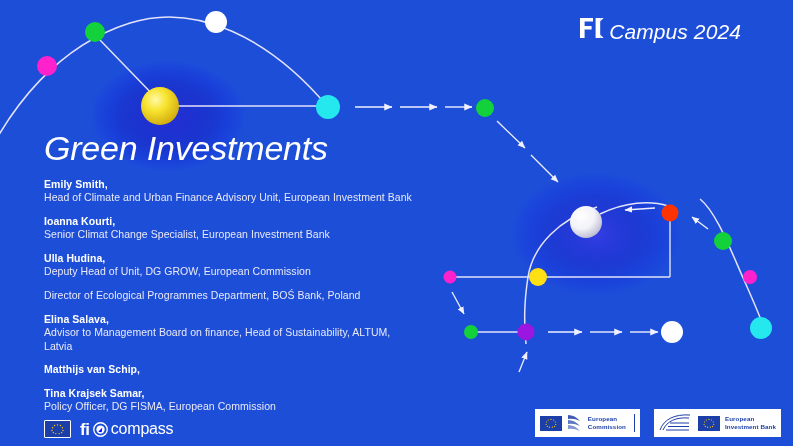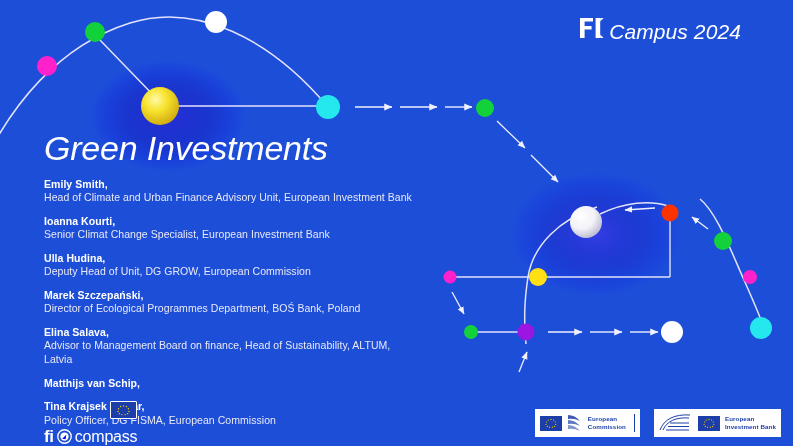--- a/index.html
+++ b/index.html
@@ -67,22 +67,22 @@
     color:#e9e9f6;
     font-size:10.5px;
     font-weight:400;
     line-height:1.3;
     letter-spacing:.05px;
     max-width:372px;
   }
 
   
   .footer-left{
-    position:absolute;left:44px;bottom:1px;
-    display:flex;align-items:flex-end;gap:9px;z-index:6;flex-direction:column;
+    position:absolute;left:44px;bottom:8px;
+    display:flex;align-items:center;gap:9px;z-index:6;
   }
   .euflag{
     width:27px;height:18px;background:#1b3ea8;
     border:1px solid #ffffff;
     position:relative;flex:none;border-radius:1px;
   }
   .euflag .stars{position:absolute;inset:0;}
   .ficomp{
     display:flex;align-items:center;gap:1px;
     color:#ffffff;line-height:1;
@@ -230,21 +230,20 @@
         </div>
         <div class="speaker">
           <span class="sp-name">Ioanna Kourti,</span>
           <span class="sp-role">Senior Climat Change Specialist, European Investment Bank</span>
         </div>
         <div class="speaker">
           <span class="sp-name">Ulla Hudina,</span>
           <span class="sp-role">Deputy Head of Unit, DG GROW, European Commission</span>
         </div>
         <div class="speaker">
-          <span class="sp-name">Marek Szczepański,</span>
           <span class="sp-role">Director of Ecological Programmes Department, BOŚ Bank, Poland</span>
         </div>
         <div class="speaker">
           <span class="sp-name">Elina Salava,</span>
           <span class="sp-role">Advisor to Management Board on finance, Head of Sustainability, ALTUM, Latvia</span>
         </div>
         <div class="speaker">
           <span class="sp-name">Matthijs van Schip,</span>
         </div>
         <div class="speaker">

